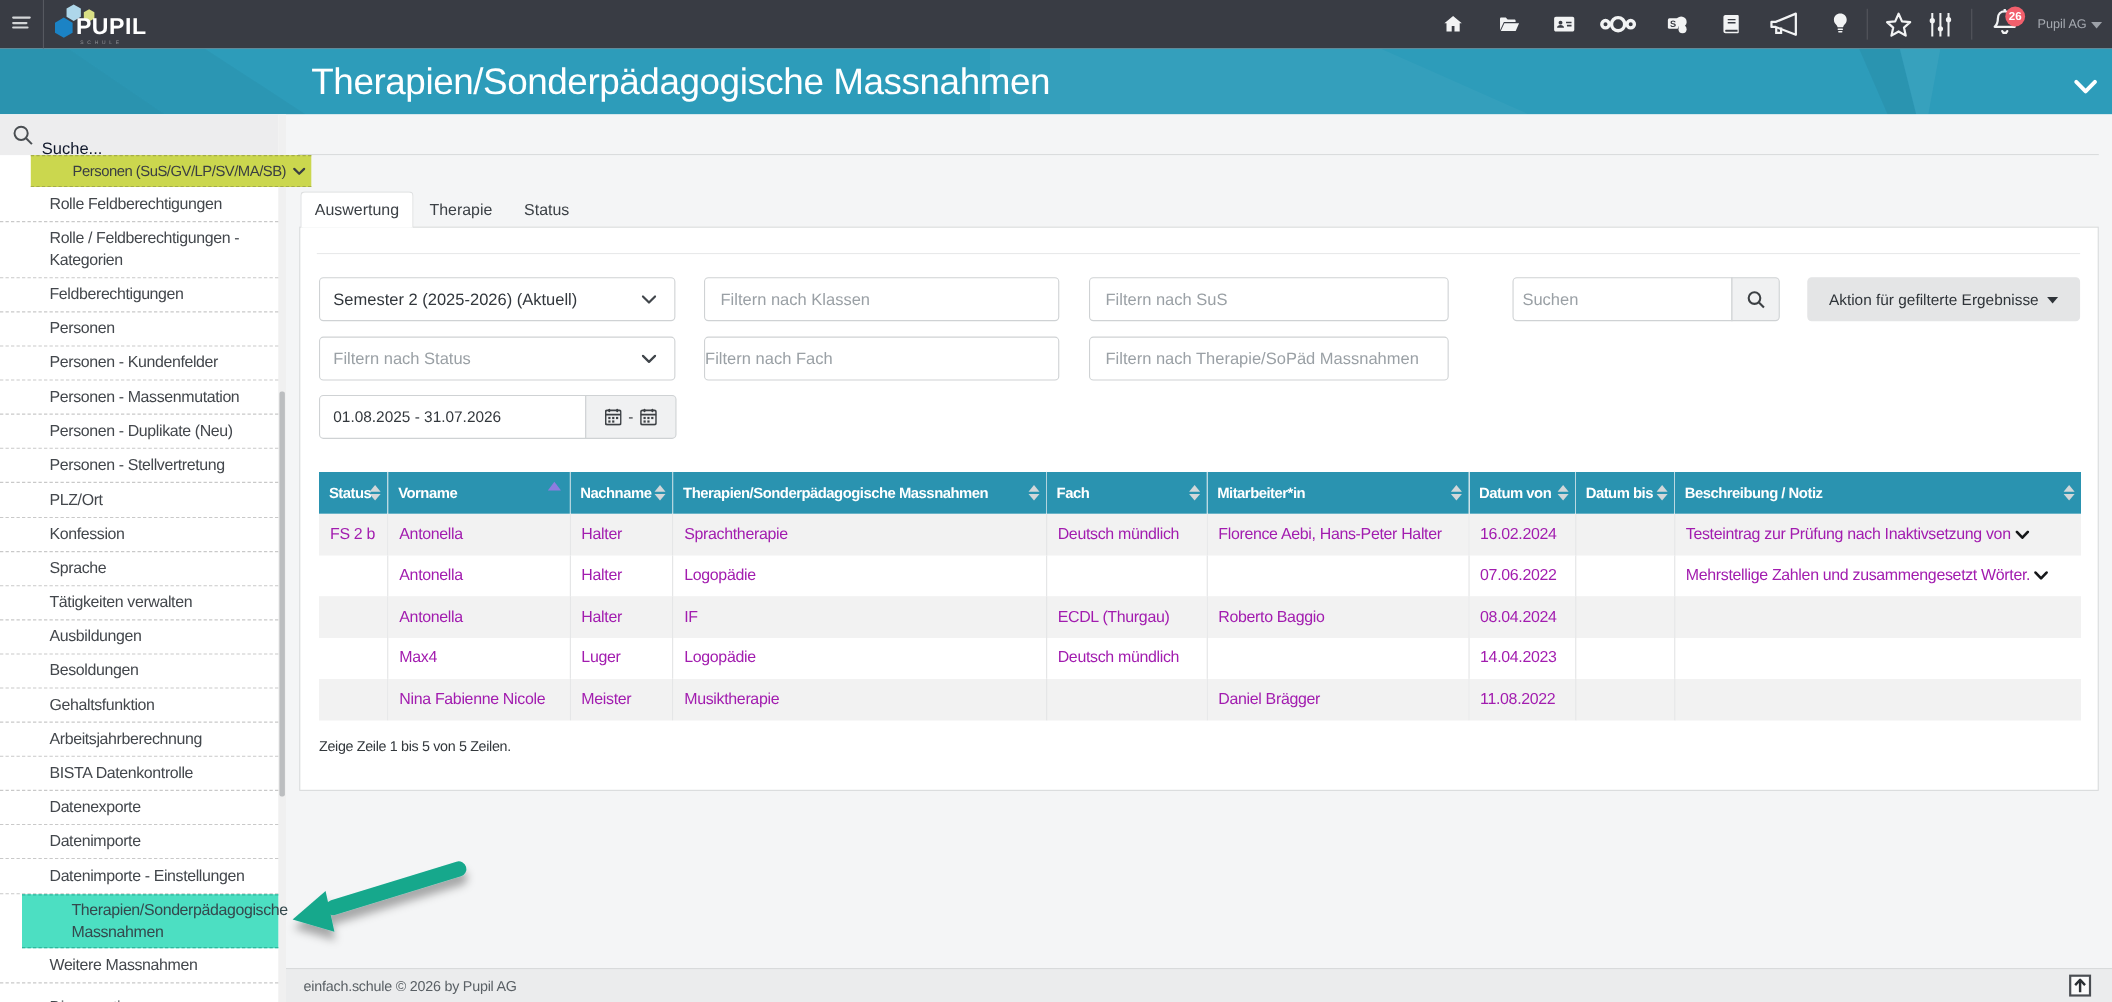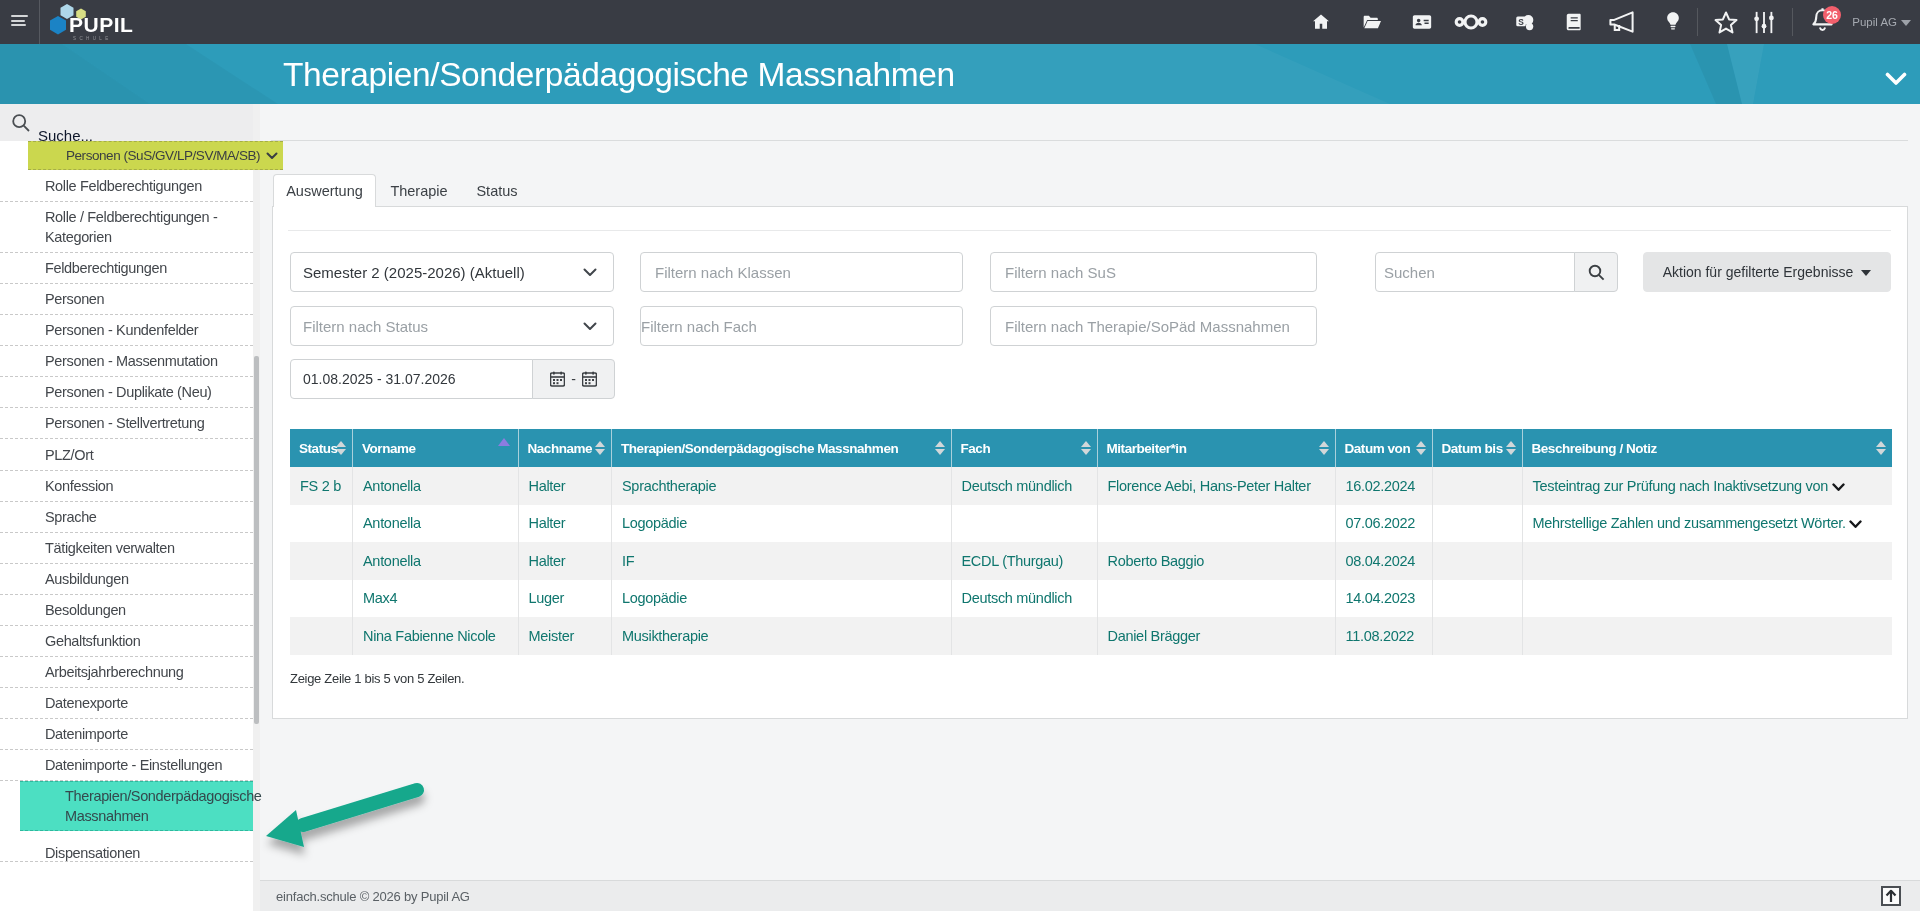--- a/index.html
+++ b/index.html
@@ -48,21 +48,21 @@
 #hr2 { position:absolute; left:28px; top:126px; width:1603px; height:1px; background:#e8e9ea; }
 
 .ctl { position:absolute; height:40px; background:#fff; border:1px solid #cfd2d4; border-radius:4px; font-size:15px; color:#32373c; display:flex; align-items:center; }
 .ctl .ph { color:#9aa0a5; }
 .selchev { position:absolute; right:16px; top:15px; }
 
 #tbl { position:absolute; left:30px; top:325px; width:1602px; }
 table { border-collapse:collapse; width:1602px; table-layout:fixed; font-size:15px; }
 th { background:#2a93b0; color:#fff; font-weight:bold; text-align:left; height:38px; padding:0 8px 0 9px; position:relative; border-left:1px solid #aad0db; white-space:nowrap; font-size:13.5px; letter-spacing:-0.45px; overflow:hidden; }
 th:first-child { border-left:none; }
-td { height:37.5px; padding:0 8px 0 10px; color:#0f766e; border-left:1px solid #e3e4e5; overflow:hidden; white-space:nowrap; font-size:14.5px; letter-spacing:-0.3px; }
+td { height:37.5px; padding:0 8px 0 10px; color:#a21caf; border-left:1px solid #e3e4e5; overflow:hidden; white-space:nowrap; font-size:14.5px; letter-spacing:-0.3px; }
 td:first-child { border-left:none; }
 tr.odd td { background:#f2f2f2; }
 tr.even td { background:#fff; }
 .sort { position:absolute; right:6px; top:50%; transform:translateY(-50%); display:flex; flex-direction:column; gap:2px; }
 .sort .u { width:0; height:0; border-left:5px solid transparent; border-right:5px solid transparent; border-bottom:6px solid #d2d7d9; }
 .sort .d { width:0; height:0; border-left:5px solid transparent; border-right:5px solid transparent; border-top:6px solid #d2d7d9; }
 .sortasc { position:absolute; right:8px; top:9px; width:0; height:0; border-left:6px solid transparent; border-right:6px solid transparent; border-bottom:8px solid #8d7ce0; }
 #zeige { position:absolute; left:30px; top:567px; font-size:13px; letter-spacing:-0.3px; color:#33383c; }
 
 #footer { position:absolute; left:260px; top:880px; width:1660px; height:31px; background:#ebeced; border-top:1px solid #d8dadb; }
@@ -181,24 +181,26 @@
     <li>Personen - Duplikate (Neu)</li>
     <li>Personen - Stellvertretung</li>
     <li>PLZ/Ort</li>
     <li>Konfession</li>
     <li>Sprache</li>
     <li>Tätigkeiten verwalten</li>
     <li>Ausbildungen</li>
     <li>Besoldungen</li>
     <li>Gehaltsfunktion</li>
     <li>Arbeitsjahrberechnung</li>
+    <li>BISTA Datenkontrolle</li>
     <li>Datenexporte</li>
     <li>Datenimporte</li>
     <li>Datenimporte - Einstellungen</li>
     <li class="green">Therapien/Sonderpädagogische<br>Massnahmen</li>
+    <li>Weitere Massnahmen</li>
     <li style="padding-top:14px">Dispensationen</li>
   </ul>
 </div>
 
 <div id="content">
   <div id="topline"></div>
   <div id="panel"></div>
   <div class="tab" id="tab1">Auswertung</div>
   <div class="tab" id="tab2">Therapie</div>
   <div class="tab" id="tab3">Status</div>

